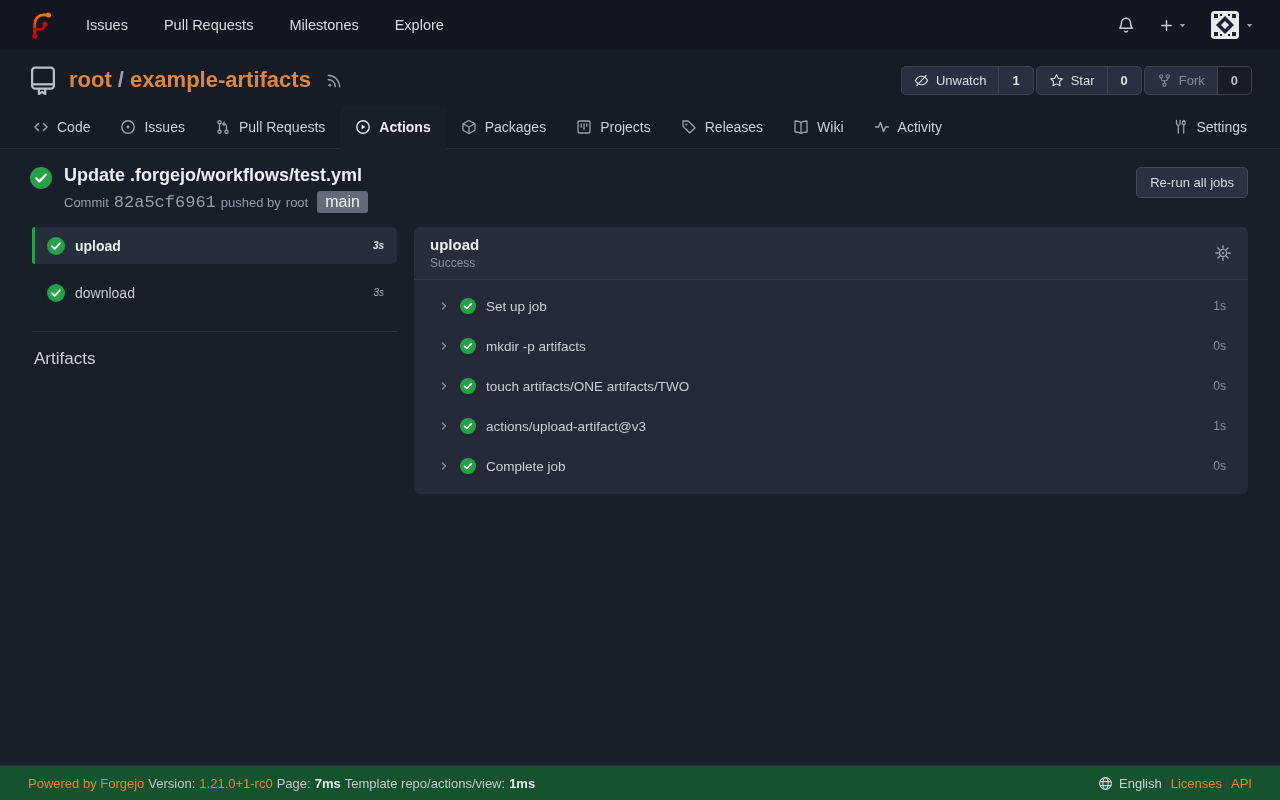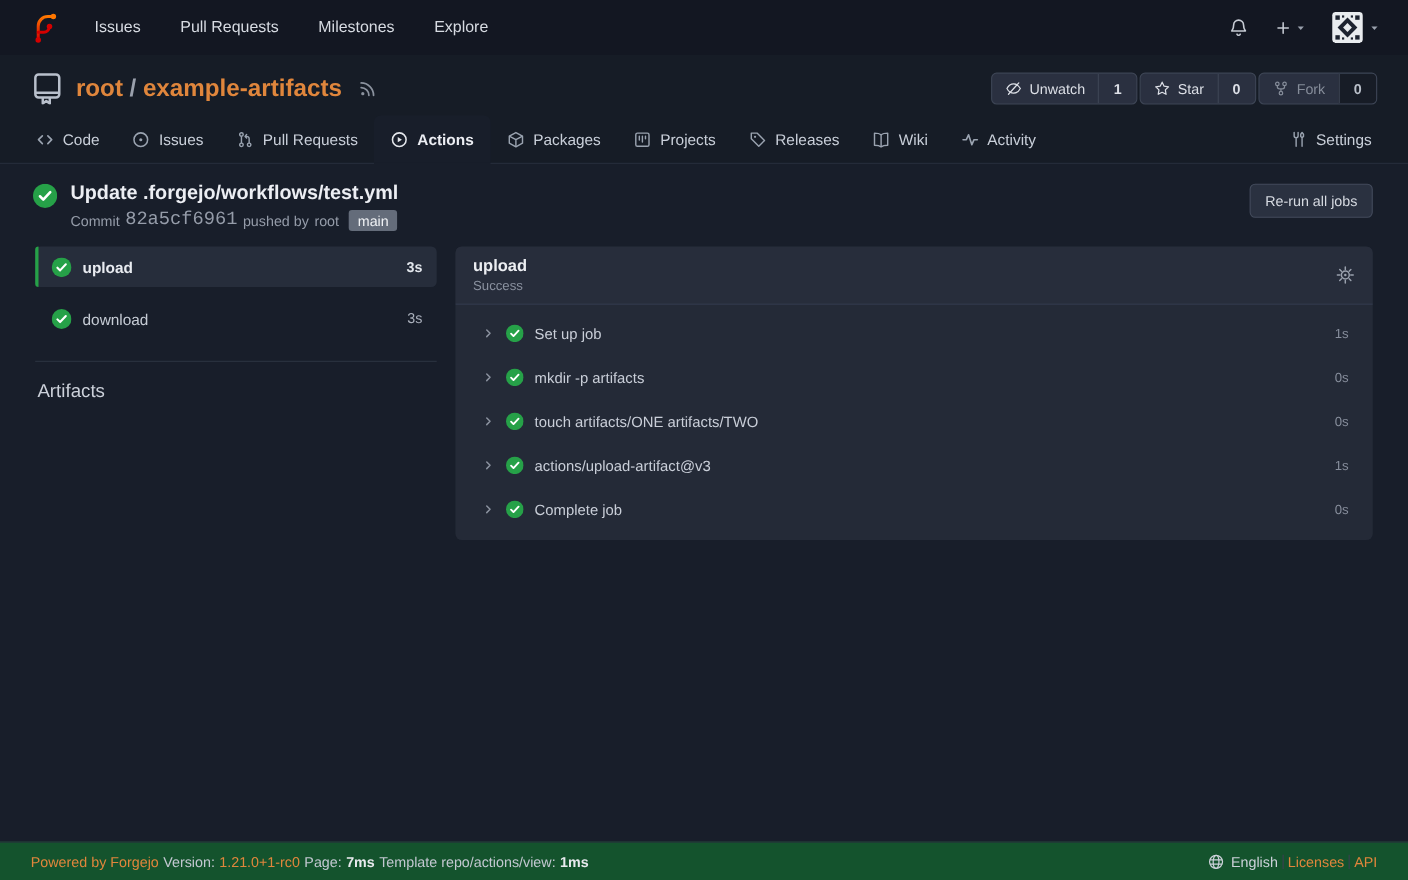--- a/index.html
+++ b/index.html
@@ -73,21 +73,21 @@
   .tab-settings { margin-left:auto; }
 
   
   .run-head { display:flex; align-items:flex-start; padding:16px 32px 6px 30px; }
   .run-check { margin-top:2px; }
   .run-info { margin-left:12px; }
   .run-title { font-size:18px; font-weight:700; color:#eceef3; }
   .commit-line { margin-top:5px; font-size:13px; color:#959ca9; display:flex; align-items:center; gap:5px; }
   .commit-sha { font-family:"Liberation Mono","DejaVu Sans Mono",monospace; font-size:17px; }
   .branch-badge {
-    background:#646c7a; color:#f0f2f5; font-size:13px;
+    background:#646c7a; color:#f0f2f5; font-size:16px;
     padding:2px 8px; border-radius:3px; margin-left:4px;
   }
   .rerun-btn {
     margin-left:auto; margin-top:2px;
     background:#2a3140; border:1px solid #434b5c; border-radius:5px;
     color:#d7dbe2; font-size:13px; padding:7px 13px; cursor:pointer;
     font-family:inherit;
   }
 
   
@@ -98,21 +98,21 @@
     position:relative; height:37px; border-radius:5px;
     display:flex; align-items:center; gap:10px;
     padding:0 13px 0 15px; margin-bottom:10px;
     color:#c6ccd5; font-size:14px; cursor:pointer;
   }
   .job-row.active { background:#262d3b; color:#e8ebf0; font-weight:700; }
   .job-bar {
     position:absolute; left:0; top:0; bottom:0; width:3px;
     background:#26a148; border-radius:3px 0 0 3px;
   }
-  .job-dur { margin-left:auto; font-size:13px; color:#aab0bc; }
+  .job-dur { margin-left:auto; font-size:10px; color:#aab0bc;font-style:italic; }
   .job-row.active .job-dur { color:#e2e6ec; font-weight:700; }
 
   .left-divider { border-top:1px solid #2b3240; margin-top:20px; }
   .artifacts-heading { font-size:17px; font-weight:400; color:#ccd1da; margin:17px 0 20px 2px; }
   .artifact-link { display:flex; align-items:center; gap:7px; color:#e0863c; font-size:13.5px; margin-left:2px; }
   .artifact-link .aicon { color:#aab1bd; }
 
   
   .panel { flex:1; border-radius:6px; overflow:hidden; background:#242a37; }
   .panel-head {

